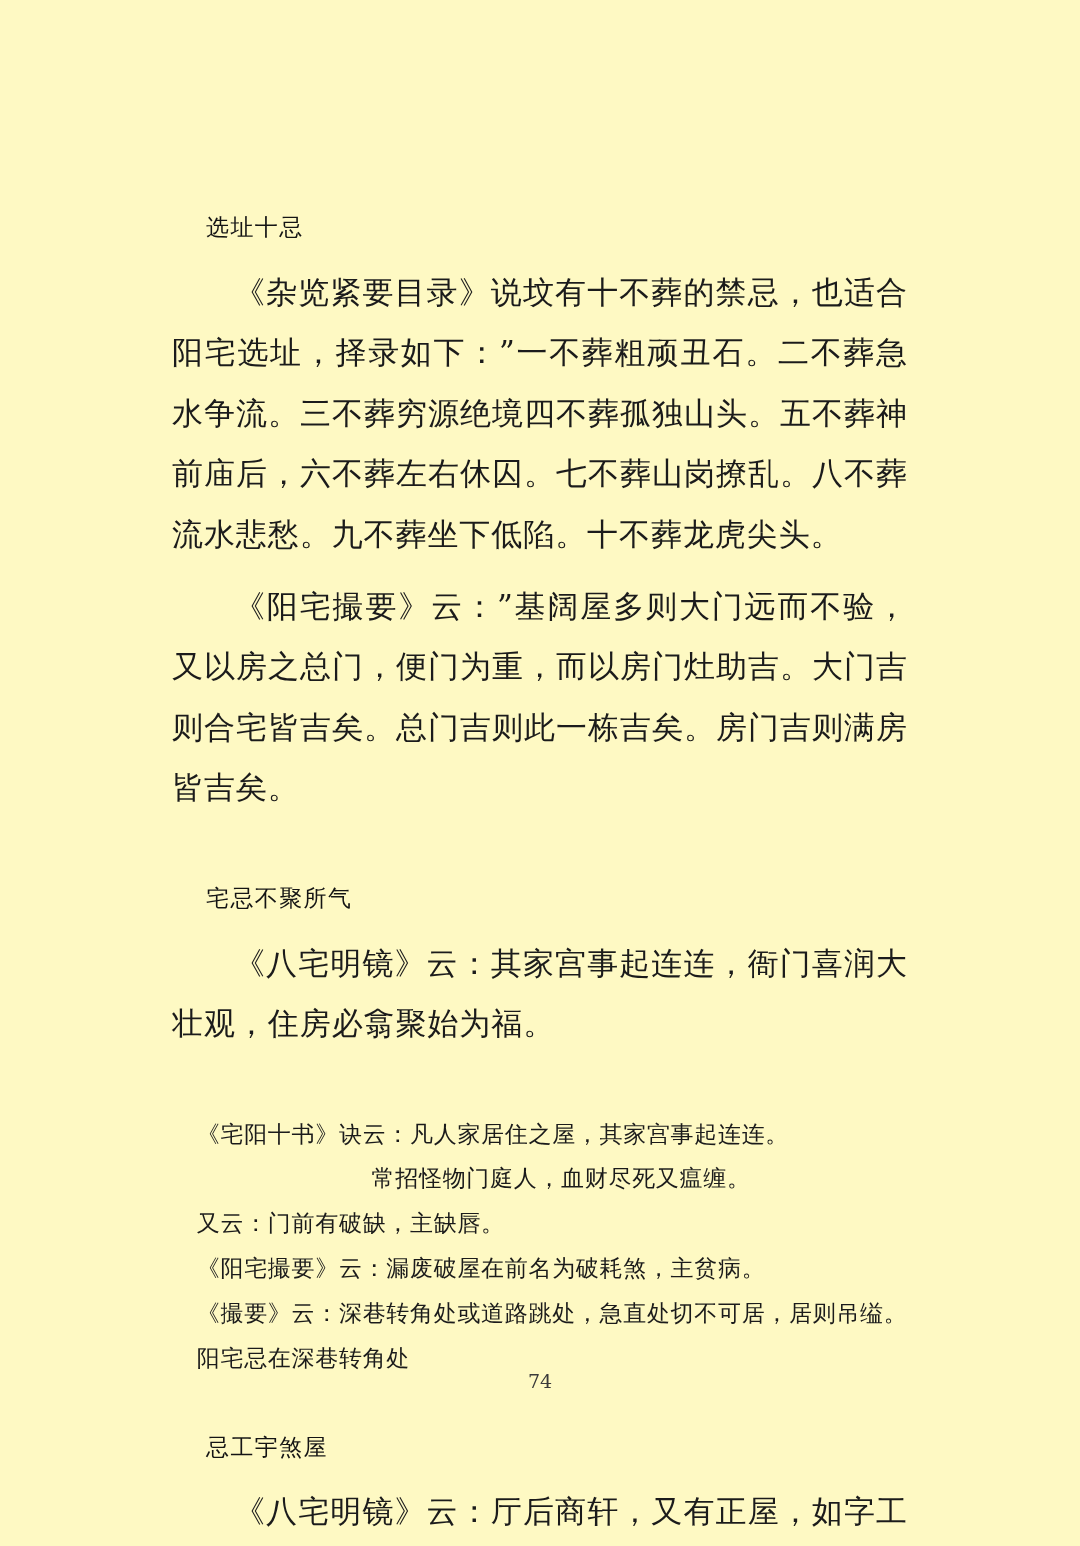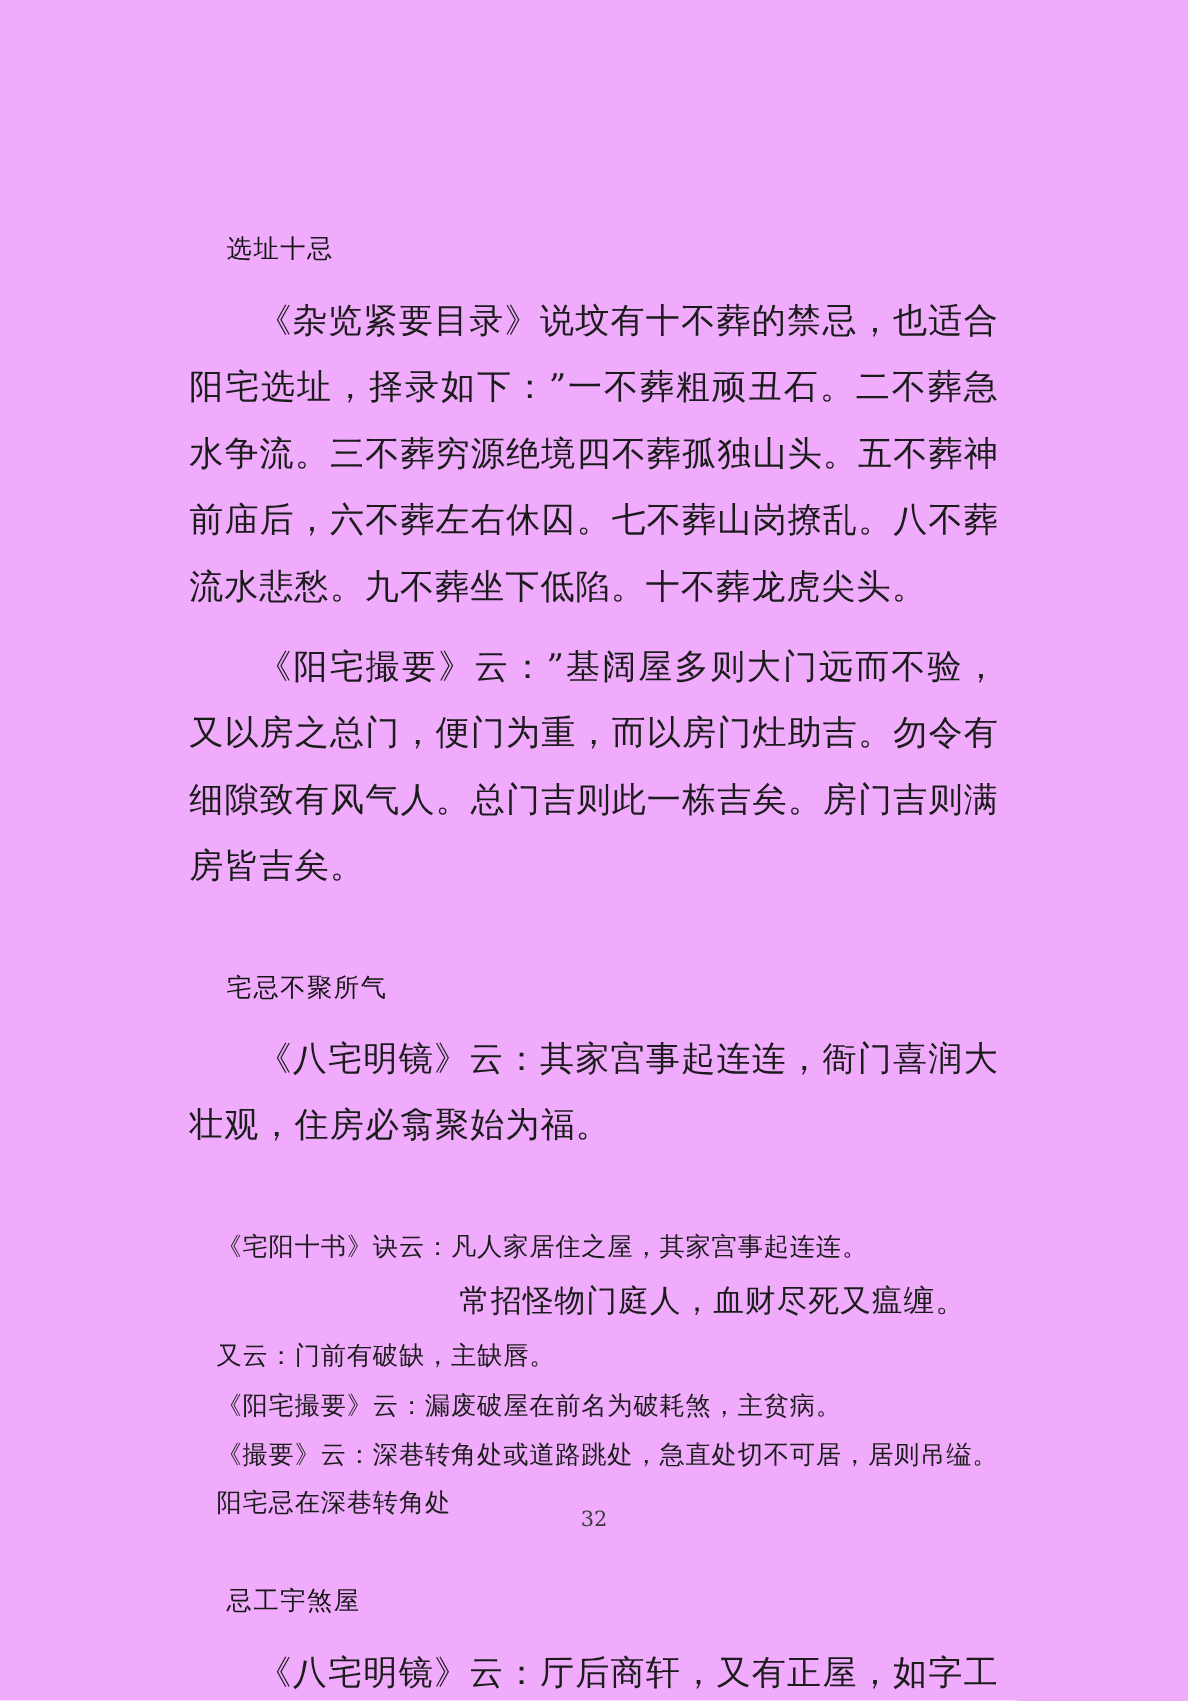--- a/index.html
+++ b/index.html
@@ -14,21 +14,21 @@
     font-family: "DejaVu Serif", "Liberation Serif", serif;
     color: #1b1b1b;
     overflow: hidden;
   }
   .page {
     position: absolute;
     left: 0;
     top: 0;
     width: 1080px;
     height: 1546px;
-    background: #f0abfc;
+    background: #fef9c3;
   }
   .content {
     position: absolute;
     left: 160px;
     top: 205px;
     width: 760px;
   }
   .sec {
     margin-bottom: 0;
   }
@@ -52,21 +52,21 @@
   .para-hang {
     font-size: 23px;
     line-height: 1.95;
     text-indent: 1.6em;
     letter-spacing: 0.03em;
     margin: 0;
     text-align: justify;
     color: #1b1b1b;
   }
   .para-center-cont {
-    font-size: 28px;
+    font-size: 23px;
     line-height: 1.95;
     letter-spacing: 0.03em;
     margin: 0;
     padding-left: 9.2em;
     color: #1b1b1b;
   }
   .gap-lg { height: 46px; }
   .gap-md { height: 44px; }
   .footer {
     position: absolute;
@@ -81,21 +81,21 @@
 </style>
 </head>
 <body>
 
 <div class="page">
   <div class="content">
 
     <div class="sec">
       <p class="heading">选址十忌</p>
       <p class="para">《杂览紧要目录》说坟有十不葬的禁忌，也适合阳宅选址，择录如下：”一不葬粗顽丑石。二不葬急水争流。三不葬穷源绝境四不葬孤独山头。五不葬神前庙后，六不葬左右休囚。七不葬山岗撩乱。八不葬流水悲愁。九不葬坐下低陷。十不葬龙虎尖头。</p>
-      <p class="para">《阳宅撮要》云：”基阔屋多则大门远而不验，又以房之总门，便门为重，而以房门灶助吉。勿令有细隙致有风气人。总门吉则此一栋吉矣。房门吉则满房皆吉矣。</p>
+      <p class="para">《阳宅撮要》云：”基阔屋多则大门远而不验，又以房之总门，便门为重，而以房门灶助吉。大门吉则合宅皆吉矣。总门吉则此一栋吉矣。房门吉则满房皆吉矣。</p>
     </div>
 
     <div class="gap-lg"></div>
 
     <div class="sec">
       <p class="heading">宅忌不聚所气</p>
       <p class="para">《八宅明镜》云：其家宫事起连连，衙门喜润大壮观，住房必翕聚始为福。</p>
     </div>
 
     <div class="gap-lg"></div>
@@ -111,14 +111,14 @@
 
     <div class="gap-md"></div>
 
     <div class="sec">
       <p class="heading">忌工宇煞屋</p>
       <p class="para">《八宅明镜》云：厅后商轩，又有正屋，如字工样，谓工字煞。此屋先富后贫，易犯官非。</p>
     </div>
 
   </div>
 
-  <div class="footer">32</div>
+  <div class="footer">74</div>
 </div>
 
 </body></html>

